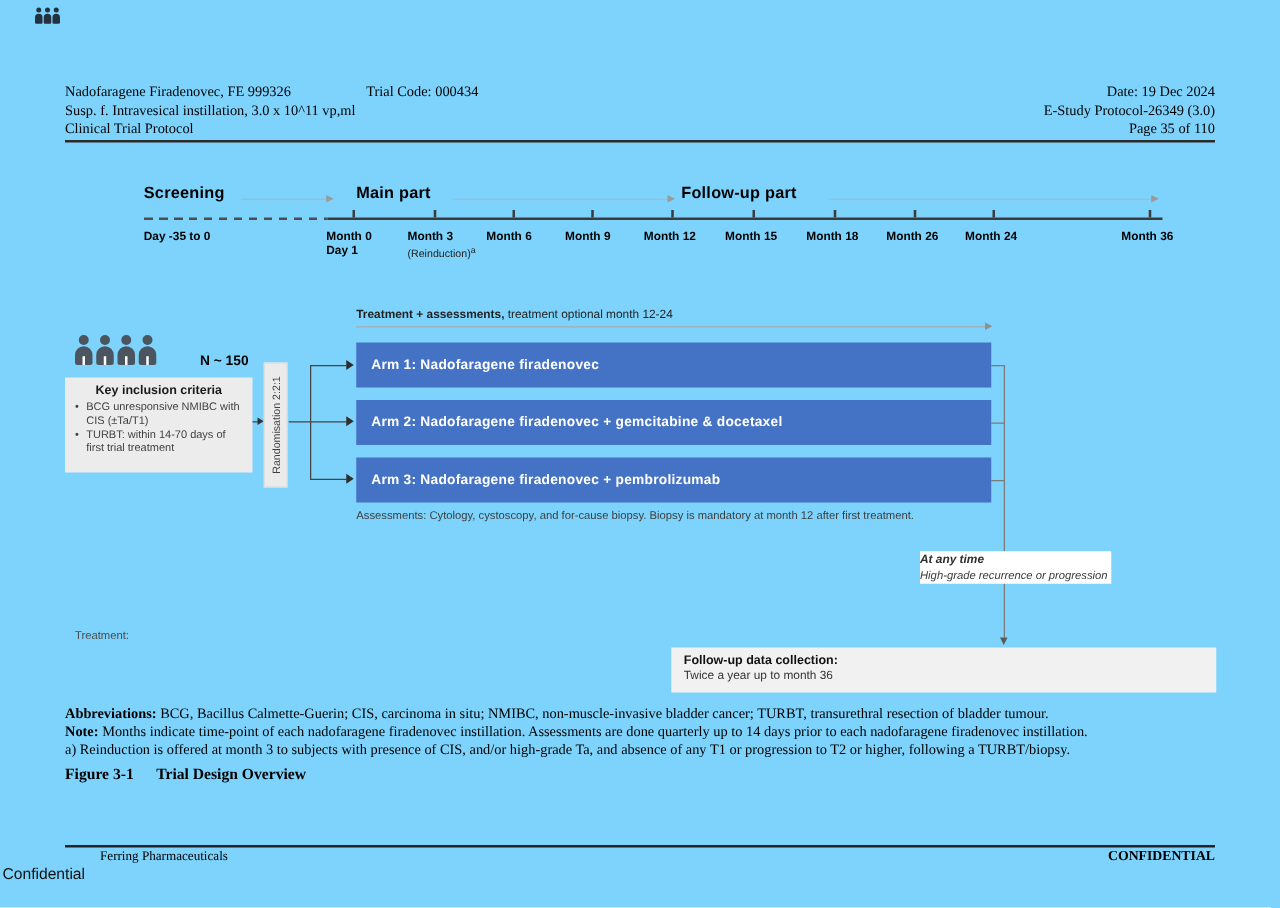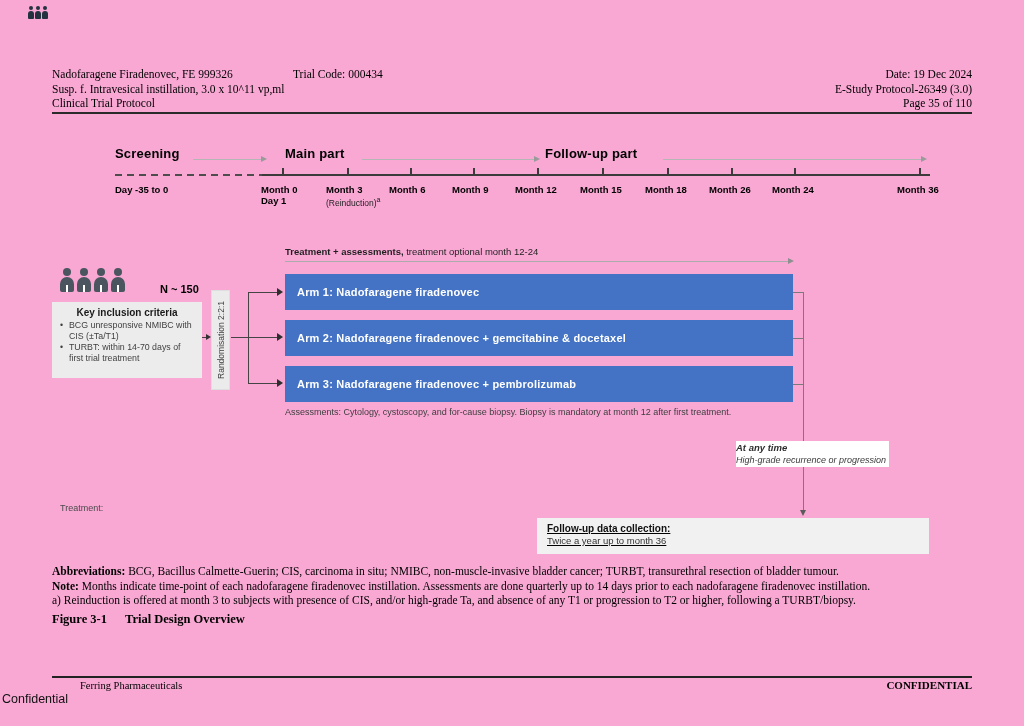--- a/index.html
+++ b/index.html
@@ -3,21 +3,21 @@
 <meta charset="utf-8">
 <style>
   :root{
     --arm-blue:#4472c4;
     --box-gray:#ececec;
     --ppl:#4a5560;
   }
   *{margin:0;padding:0;box-sizing:border-box;}
   html,body{background:#fff;}
   .page{
-    position:relative;width:1024px;height:726px;background:#f9a8d4;overflow:hidden;
+    position:relative;width:1024px;height:726px;background:#7dd3fc;overflow:hidden;
     font-family:"Liberation Sans","DejaVu Sans",sans-serif;color:#000;
   }
   .serif{font-family:"Liberation Serif","DejaVu Serif",serif;}
   .abs{position:absolute;}
   .b{font-weight:bold;}
   .nw{white-space:nowrap;}
 
   
   .corner-icon{left:28px;top:6px;display:flex;gap:1px;align-items:flex-end;}
   .mini-person .head{width:4px;height:4px;border-radius:50%;background:#24313f;margin:0 auto;}
@@ -99,21 +99,21 @@
   .stub-r{left:793px;width:11px;height:1px;background:#7a7a7a;}
   .sr1{top:292px}.sr2{top:338px}.sr3{top:384px}
   .vert-r{left:803px;top:292px;width:1px;height:218px;background:#7a7a7a;}
   .vert-tip{left:800px;top:510px;width:0;height:0;
     border-left:3.5px solid transparent;border-right:3.5px solid transparent;border-top:6px solid #5a5a5a;}
   .anytime{left:736px;top:441px;background:#fff;padding:1px 3px 1px 0;font-size:9.5px;line-height:12px;color:#2e2e2e;}
   .anytime .t1x{font-weight:bold;font-style:italic;}
   .anytime .t2x{font-style:italic;font-size:9px;color:#3a3a3a;}
 
   
-  .fu-box{left:537px;top:518px;width:392px;height:36px;background:#f1f1f1;padding:5px 10px;text-decoration:underline;}
+  .fu-box{left:537px;top:518px;width:436px;height:36px;background:#f1f1f1;padding:5px 10px;}
   .fu-box .ttl{font-size:10px;font-weight:bold;color:#111;}
   .fu-box .sub{font-size:9.5px;color:#333;margin-top:1px;}
 
   
   .treat-notes{left:60px;top:502px;font-size:9px;line-height:12px;color:#4a4a4a;}
   .treat-notes ul{list-style:none;margin-left:8px;}
   .treat-notes li{padding-left:10px;position:relative;}
   .treat-notes li::before{content:"•";position:absolute;left:0;}
 
   

